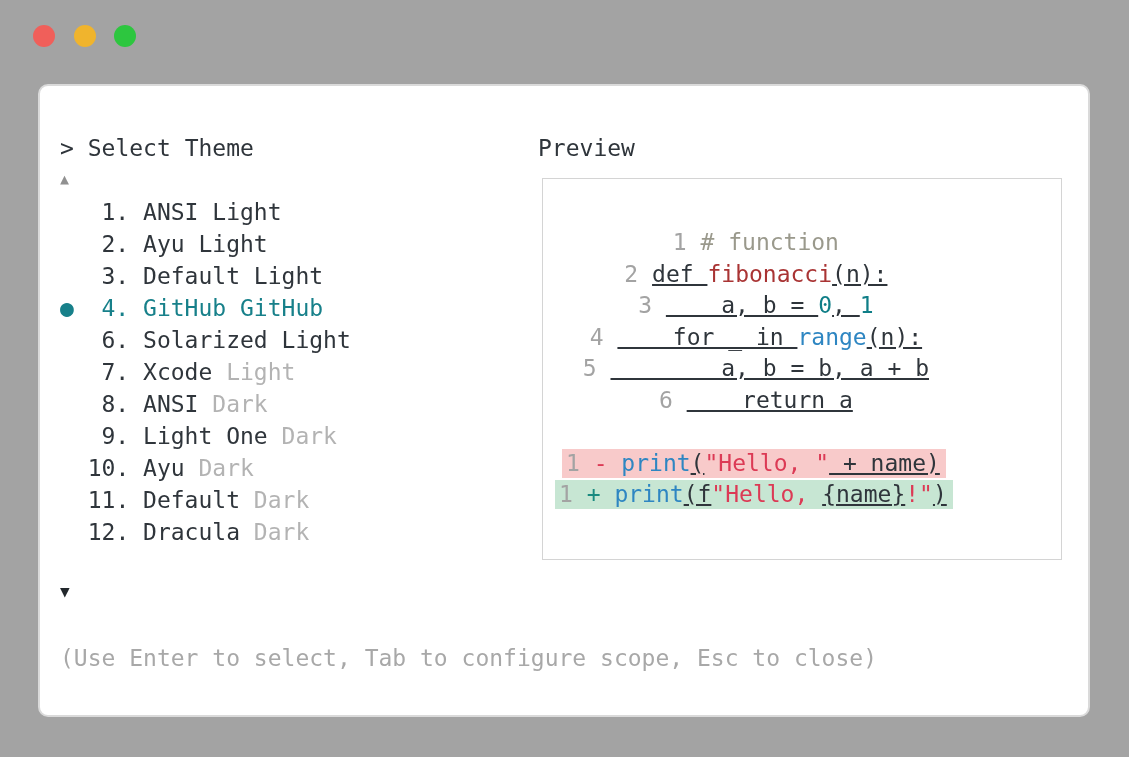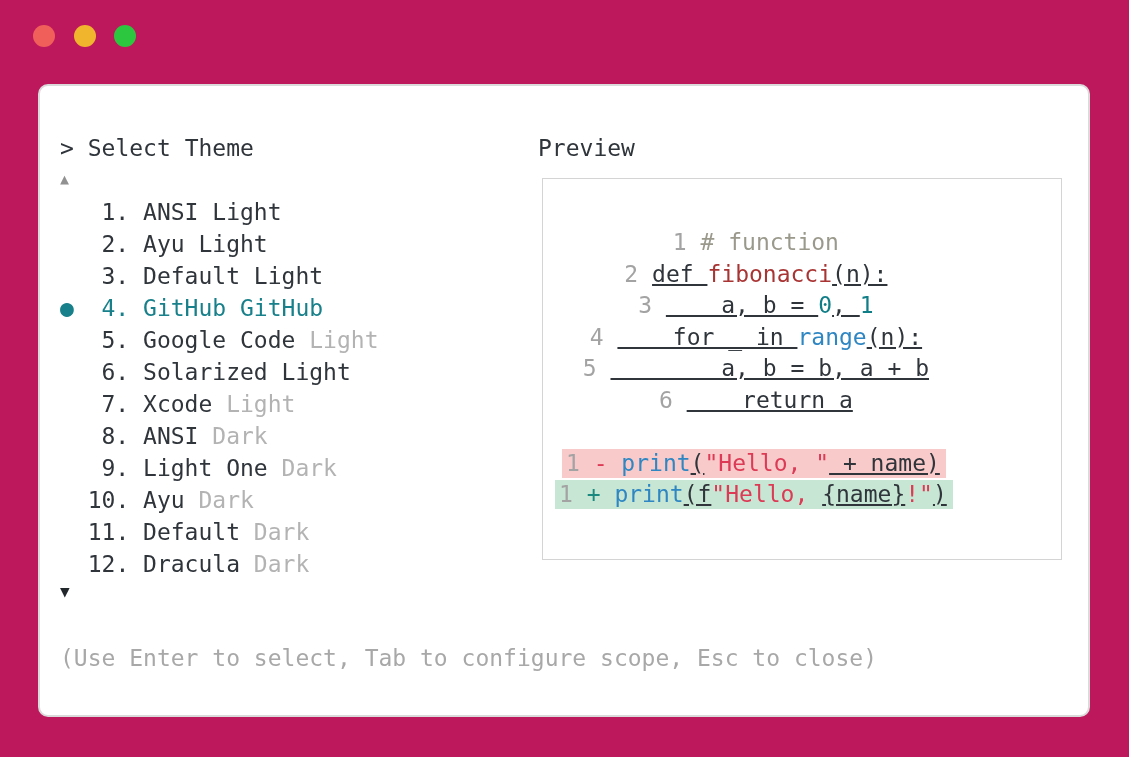--- a/index.html
+++ b/index.html
@@ -1,18 +1,18 @@
 <!DOCTYPE html>
 <html style="--traffic-red: #f05f5a; --traffic-yellow: #f0b42d; --traffic-green: #2dc63f; --accent-teal: #17808a; --text-dark: #2f353b; --text-gray: #a8a8a8; --variant-gray: #b3b3b3; --line-number-gray: #a3a3a3; --comment: #9a998c; --function-red: #a93434; --number-teal: #0f7e87; --builtin-blue: #2e86c2; --string-red: #dc3a55; --diff-plus-teal: #1a8a80; --diff-removed-bg: #f8caca; --diff-added-bg: #c7e6d3;"><head>
 <meta charset="utf-8">
 <style>
   html,body{margin:0;padding:0;background:#ffffff;}
   body{width:1129px;height:757px;font-family:"DejaVu Sans Mono",monospace;
        -webkit-font-smoothing:antialiased;}
-  .canvas{position:relative;width:1129px;height:757px;background:#be185d;overflow:hidden;}
+  .canvas{position:relative;width:1129px;height:757px;background:#a3a3a3;overflow:hidden;}
 
   
   .traffic{position:absolute;top:25px;width:22px;height:22px;border-radius:50%;}
   .traffic.close{left:33px;background:var(--traffic-red);}
   .traffic.minimize{left:74px;background:var(--traffic-yellow);}
   .traffic.maximize{left:114px;background:var(--traffic-green);}
 
   
   .window{position:absolute;left:38px;top:84px;width:1052px;height:633px;
           background:#fff;border:2px solid #dadada;border-radius:10px;box-sizing:border-box;}
@@ -70,21 +70,20 @@
 
     <div class="mono preview-label">Preview</div>
 
     <div class="scroll-up">▲</div>
 
     <div class="theme-list">
         <div class="theme-row"><span class="marker"></span><span class="num">1.</span><span class="name">ANSI Light</span></div>
         <div class="theme-row"><span class="marker"></span><span class="num">2.</span><span class="name">Ayu Light</span></div>
         <div class="theme-row"><span class="marker"></span><span class="num">3.</span><span class="name">Default Light</span></div>
         <div class="theme-row selected"><span class="marker">●</span><span class="num">4.</span><span class="name">GitHub GitHub</span></div>
-        <div class="theme-row"><span class="marker"></span><span class="num">5.</span><span class="name">Google Code</span><span class="variant"> Light</span></div>
         <div class="theme-row"><span class="marker"></span><span class="num">6.</span><span class="name">Solarized Light</span></div>
         <div class="theme-row"><span class="marker"></span><span class="num">7.</span><span class="name">Xcode</span><span class="variant"> Light</span></div>
         <div class="theme-row"><span class="marker"></span><span class="num">8.</span><span class="name">ANSI</span><span class="variant"> Dark</span></div>
         <div class="theme-row"><span class="marker"></span><span class="num">9.</span><span class="name">Light One</span><span class="variant"> Dark</span></div>
         <div class="theme-row"><span class="marker"></span><span class="num">10.</span><span class="name">Ayu</span><span class="variant"> Dark</span></div>
         <div class="theme-row"><span class="marker"></span><span class="num">11.</span><span class="name">Default</span><span class="variant"> Dark</span></div>
         <div class="theme-row"><span class="marker"></span><span class="num">12.</span><span class="name">Dracula</span><span class="variant"> Dark</span></div>
       </div>
 
     <div class="scroll-down">▼</div>

